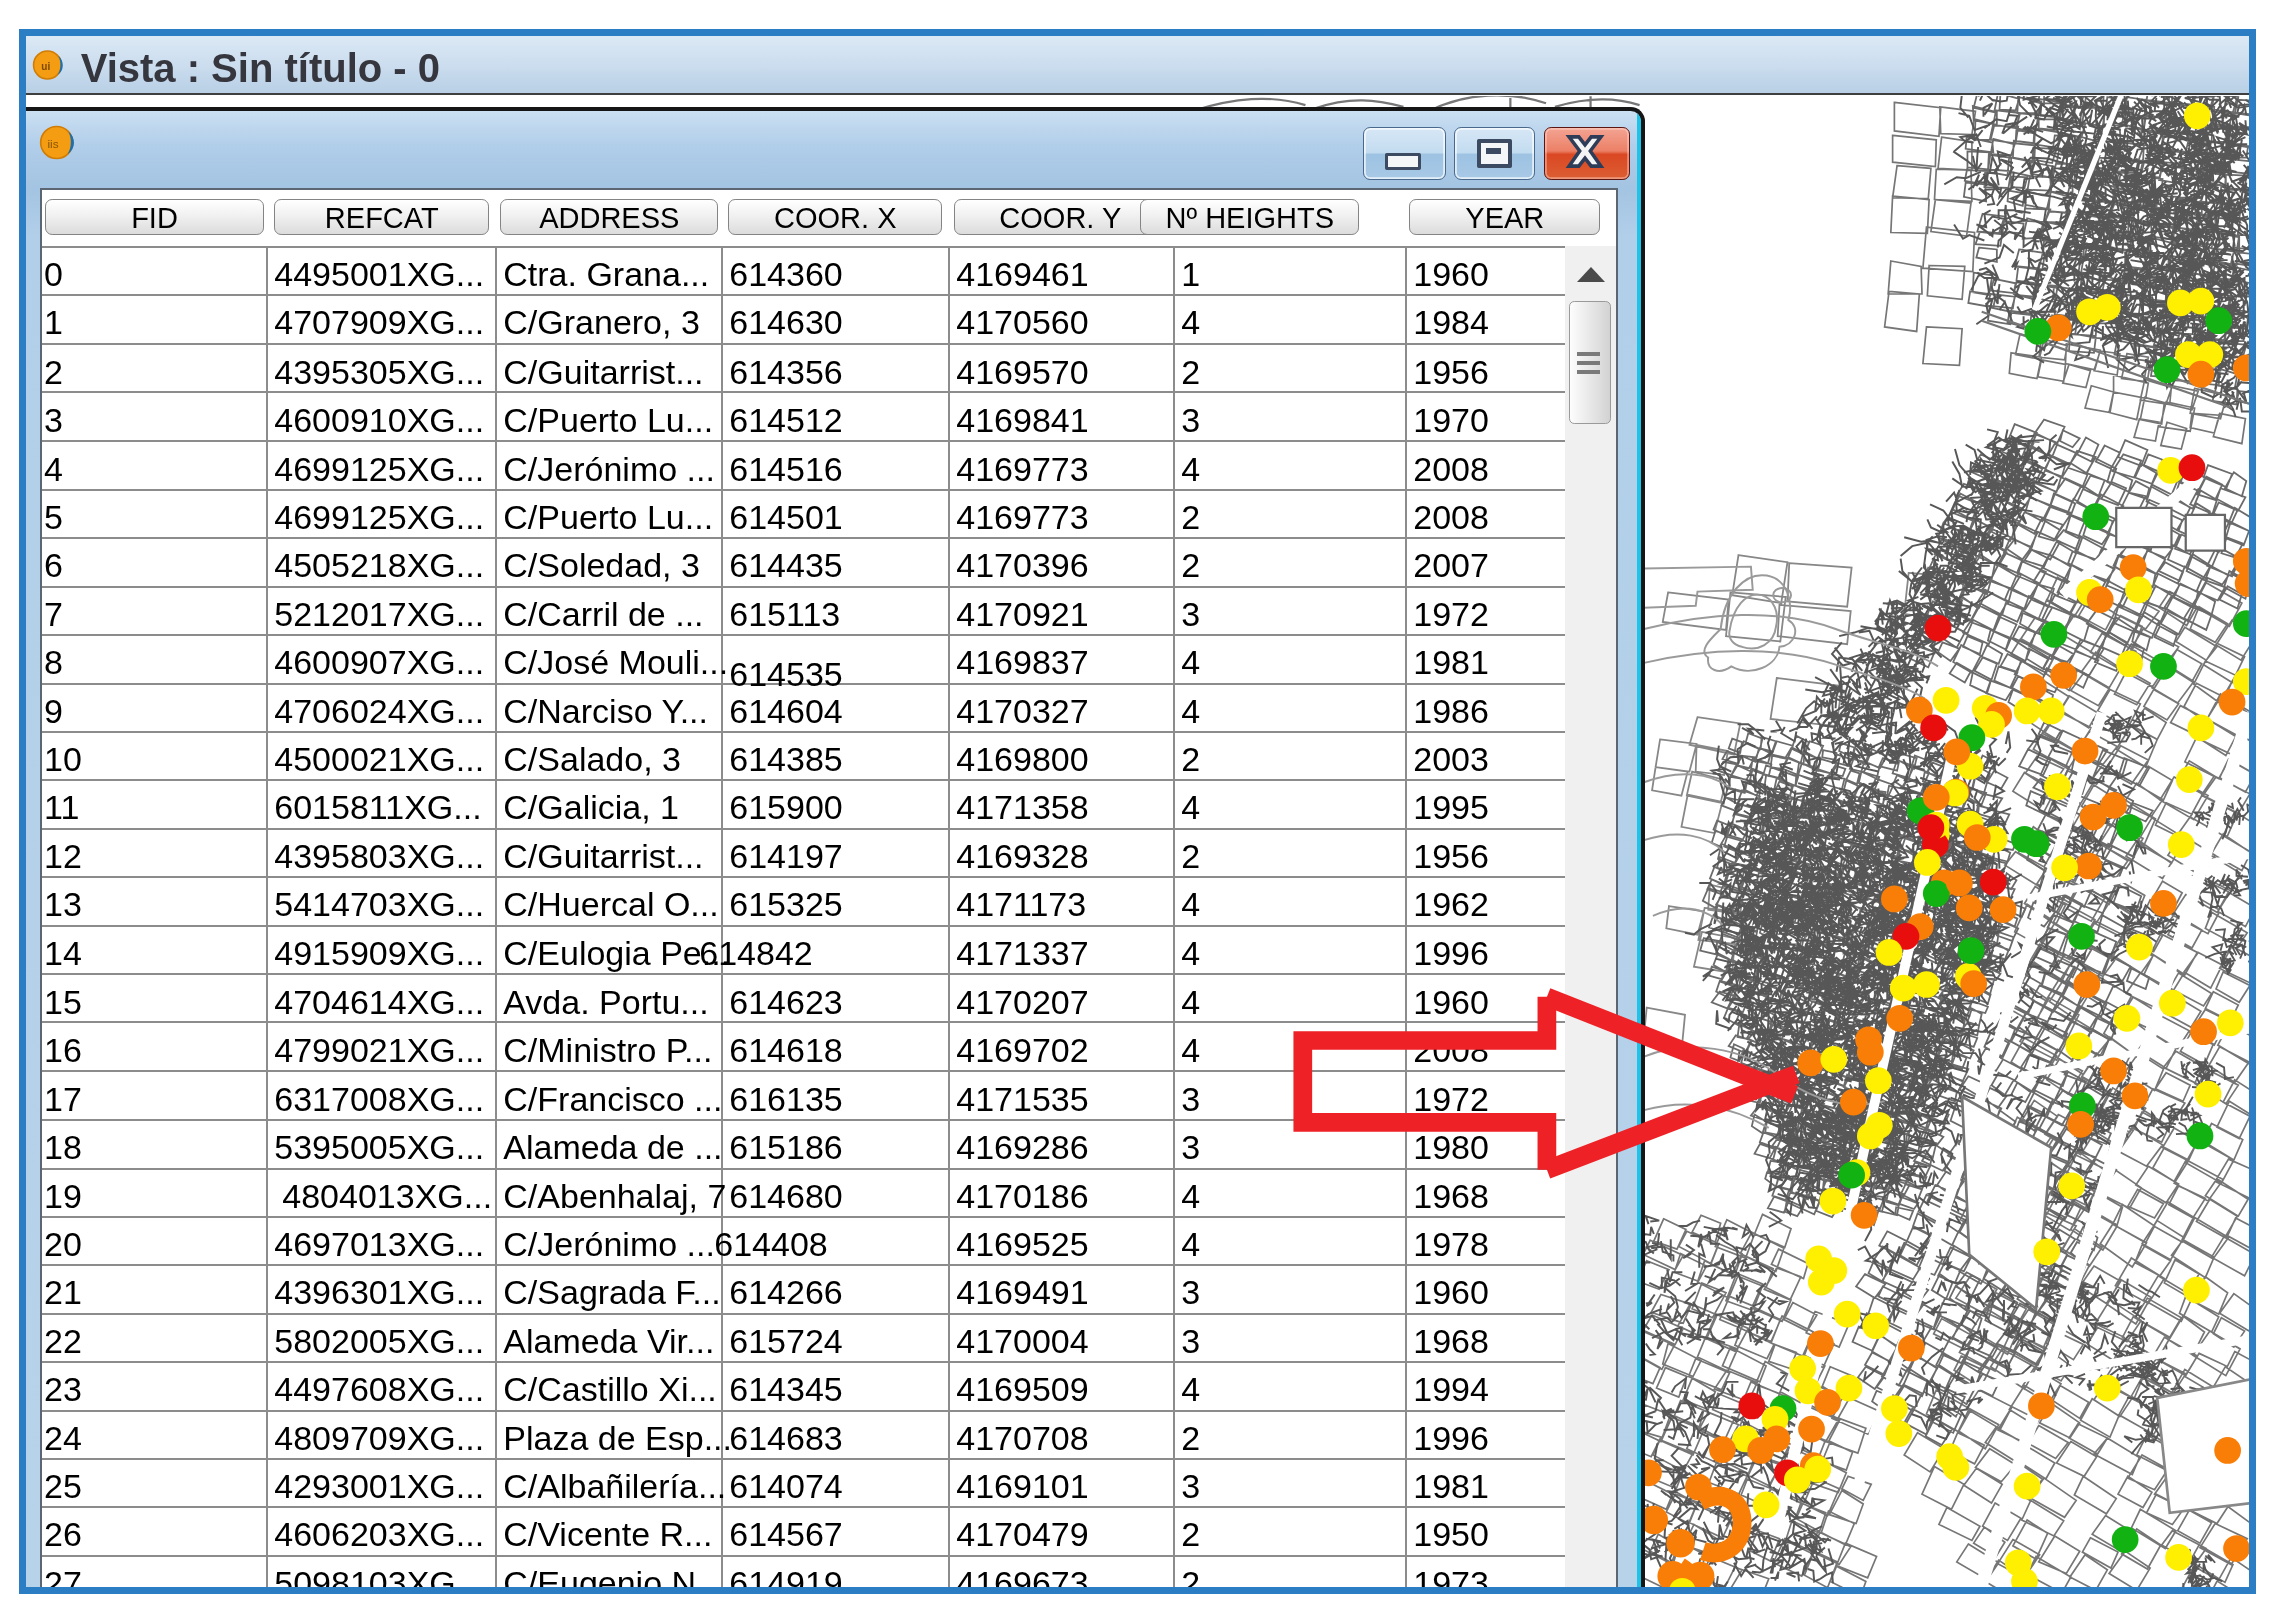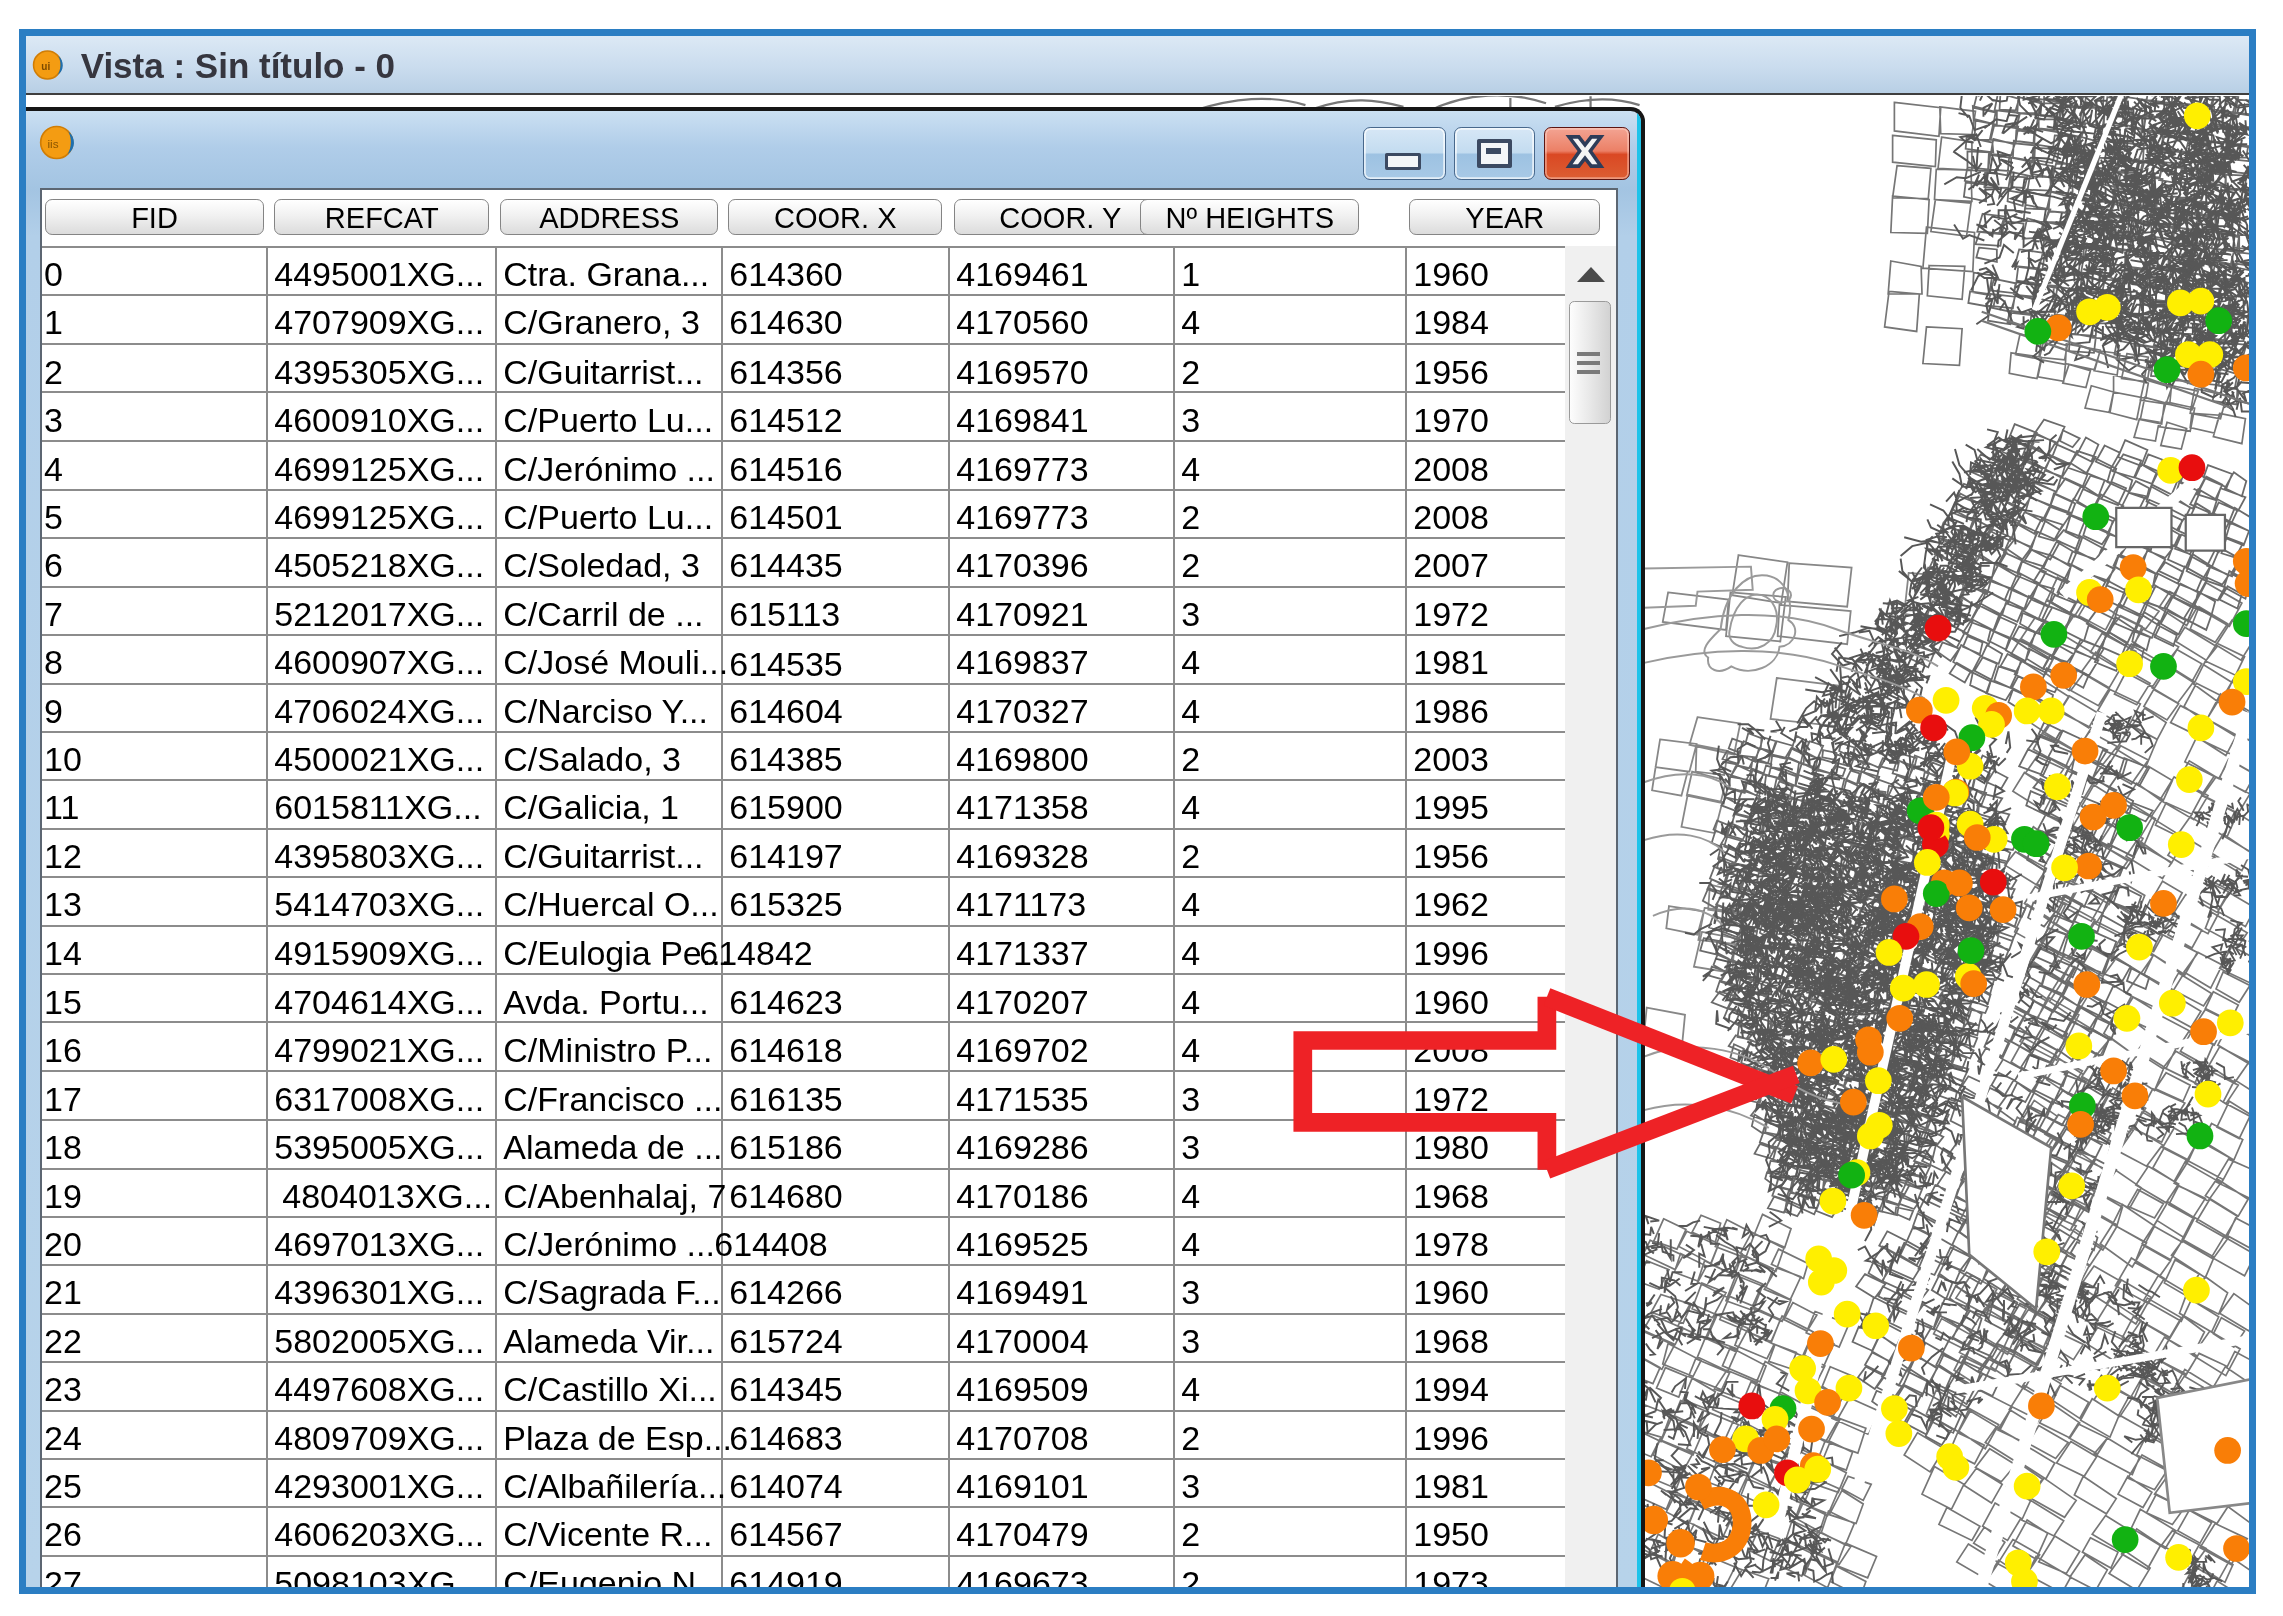--- a/index.html
+++ b/index.html
@@ -1,19 +1,19 @@
 <!DOCTYPE html>
 <html style="font-size:14.3px"><head><meta charset="utf-8"><style>
 html,body{margin:0;padding:0;background:#fff;width:2284px;height:1616px;overflow:hidden;
  font-family:"Liberation Sans",sans-serif;}
 #vista{position:absolute;left:18.7px;top:29px;width:2223px;height:1551px;border:7.1px solid #2b7ec3;background:#fff;}
 #vtitle{position:absolute;left:0;top:0;width:100%;height:57px;
  background:linear-gradient(180deg,#dce9f5 0%,#cadcee 55%,#b8cfe5 100%);
  border-bottom:2.7px solid #3f3f3f;font-weight:bold;}
-#vtitle .txt{position:absolute;left:55px;top:9.8px;font-size:35px;color:#36363f;}
+#vtitle .txt{position:absolute;left:55px;top:9.8px;font-size:40px;color:#36363f;}
 #map{position:absolute;left:0;top:60px;}
 #tabla{position:absolute;left:26px;top:107px;width:1615px;height:1476px;
  border:4.5px solid #161616;border-left:none;border-bottom:none;border-radius:0 14.3px 0 0;
  background:linear-gradient(180deg,#cbe0f2 0%,#b0cde9 36px,#a3c4e2 78px,#b2cfe9 125px,#b7d3ea 100%);
  overflow:hidden;}
 #tabla .cy{position:absolute;right:0;top:0;width:3.6px;height:100%;background:#1ec3ea;}
 #ttitle{position:absolute;left:61px;top:17px;font-size:35px;color:#23232d;}
 .wbtn{position:absolute;top:16px;height:51px;border:1.8px solid #48688c;border-radius:7.1px;
  background:linear-gradient(180deg,#d7e7f6 0%,#c3dcf0 48%,#9dc2e2 52%,#a8c9e6 100%);
  box-shadow:inset 0 0 0 1.8px rgba(255,255,255,.7);}
@@ -391,21 +391,21 @@
         <div class="c" style="left:1.8px;top:402px">7</div>
         <div class="c" style="left:232px;top:402px">5212017XG...</div>
         <div class="c" style="left:461px;top:402px">C/Carril de ...</div>
         <div class="c" style="left:687px;top:402px">615113</div>
         <div class="c" style="left:914px;top:402px">4170921</div>
         <div class="c" style="left:1139px;top:402px">3</div>
         <div class="c" style="left:1371px;top:402px">1972</div>
         <div class="c" style="left:1.8px;top:450px">8</div>
         <div class="c" style="left:232px;top:450px">4600907XG...</div>
         <div class="c" style="left:461px;top:450px">C/José Mouli...</div>
-        <div class="c" style="left:687px;top:452px">614535</div>
+        <div class="c" style="left:687px;top:462px">614535</div>
         <div class="c" style="left:914px;top:450px">4169837</div>
         <div class="c" style="left:1139px;top:450px">4</div>
         <div class="c" style="left:1371px;top:450px">1981</div>
         <div class="c" style="left:1.8px;top:499px">9</div>
         <div class="c" style="left:232px;top:499px">4706024XG...</div>
         <div class="c" style="left:461px;top:499px">C/Narciso Y...</div>
         <div class="c" style="left:687px;top:499px">614604</div>
         <div class="c" style="left:914px;top:499px">4170327</div>
         <div class="c" style="left:1139px;top:499px">4</div>
         <div class="c" style="left:1371px;top:499px">1986</div>

